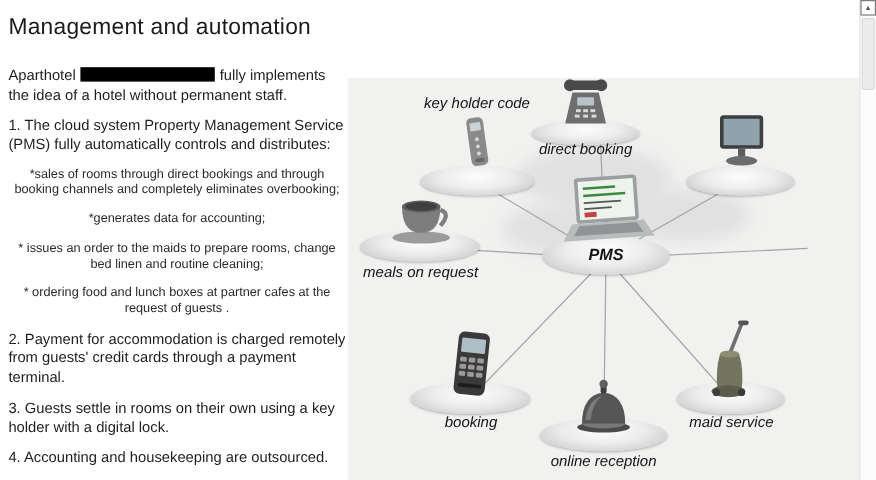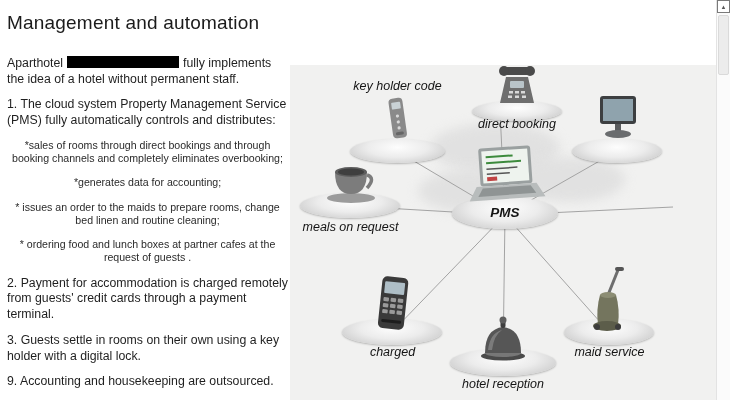--- a/index.html
+++ b/index.html
@@ -43,21 +43,21 @@
 
     <p class="para"><span>Aparthotel</span><span class="redaction"></span><span>fully implements the idea of a hotel without permanent staff.</span></p>
 
     <p class="para">1. The cloud system Property Management Service (PMS) fully automatically controls and distributes:</p>
     <p class="para small">*sales of rooms through direct bookings and through booking channels and completely eliminates overbooking;</p>
     <p class="para small">*generates data for accounting;</p>
     <p class="para small">* issues an order to the maids to prepare rooms, change bed linen and routine cleaning;</p>
     <p class="para small">* ordering food and lunch boxes at partner cafes at the request of guests .</p>
     <p class="para">2. Payment for accommodation is charged remotely from guests' credit cards through a payment terminal.</p>
     <p class="para">3. Guests settle in rooms on their own using a key holder with a digital lock.</p>
-    <p class="para">9. Accounting and housekeeping are outsourced.</p>
+    <p class="para">4. Accounting and housekeeping are outsourced.</p>
   </div>
 
   <div class="diagram">
 
     <div class="cloud" style="left:140px;top:58px;width:130px;height:50px;"></div>
     <div class="cloud" style="left:225px;top:92px;width:110px;height:45px;"></div>
     <div class="cloud" style="left:128px;top:105px;width:100px;height:42px;"></div>
 
     <svg class="links" width="427" height="335" viewBox="0 0 427 335">
       <g stroke="#a3a3a3" stroke-width="1">
@@ -82,21 +82,21 @@
             <rect x="12.5" y="7" width="9" height="7" rx="1" fill="#c9d2d6"></rect>
             <circle cx="17" cy="21" r="1.6" fill="#d8d8d8"></circle>
             <circle cx="17" cy="27" r="1.6" fill="#d8d8d8"></circle>
             <circle cx="17" cy="33" r="1.6" fill="#d8d8d8"></circle>
             <rect x="13" y="37" width="8" height="3" rx="1.5" fill="#666"></rect>
           </g>
         </svg>
       </div>
     </div>
 
-    <div class="node" style="left:177px;top:0;width:100px;height:72px;">
+    <div class="node" style="left:148px;top:0;width:100px;height:72px;">
       <div class="platform" style="left:5px;top:36px;width:90px;height:20px;"></div>
       <div class="icon" style="top:0;">
         <svg width="46" height="42" viewBox="0 0 46 42">
           <rect x="6" y="2" width="34" height="8" rx="4" fill="#4a4a4a"></rect>
           <circle cx="10" cy="6" r="5" fill="#4a4a4a"></circle>
           <circle cx="36" cy="6" r="5" fill="#4a4a4a"></circle>
           <path d="M12 12 L34 12 L40 38 L6 38 Z" fill="#6e6e6e"></path>
           <rect x="16" y="16" width="14" height="7" rx="1" fill="#b9c4c9"></rect>
           <g fill="#d9d9d9">
             <rect x="15" y="26" width="4" height="2.5"></rect>
@@ -177,36 +177,36 @@
                 <rect x="18.2" y="29" width="5.5" height="4" rx="1"></rect>
                 <rect x="25.4" y="29" width="5.5" height="4" rx="1"></rect>
               <rect x="11" y="35" width="5.5" height="4" rx="1"></rect>
                 <rect x="18.2" y="35" width="5.5" height="4" rx="1"></rect>
                 <rect x="25.4" y="35" width="5.5" height="4" rx="1"></rect>
             </g>
             <rect x="11" y="45" width="20" height="3" rx="1.5" fill="#1d1d1d"></rect>
           </g>
         </svg>
       </div>
-      <div class="label" style="top:70px;">charged</div>
+      <div class="label" style="top:70px;">booking</div>
     </div>
 
     <div class="node" style="left:158px;top:248px;width:110px;height:80px;">
       <div class="platform" style="left:2px;top:36px;width:106px;height:27px;"></div>
       <div class="icon" style="top:0;">
         <svg width="50" height="48" viewBox="0 0 50 48">
           <ellipse cx="25" cy="43" rx="22" ry="4.5" fill="#4a4a4a"></ellipse>
           <ellipse cx="25" cy="40" rx="18" ry="4" fill="#777"></ellipse>
           <path d="M7 40 Q7 16 25 14 Q43 16 43 40 Z" fill="#565656"></path>
           <path d="M10 37 Q12 20 24 17 Q16 22 14 37 Z" fill="#8b8b8b" opacity="0.7"></path>
           <rect x="22.5" y="8" width="5" height="7" rx="2" fill="#3e3e3e"></rect>
           <circle cx="25" cy="7" r="3.5" fill="#5e5e5e"></circle>
         </svg>
       </div>
-      <div class="label" style="top:64px;">hotel reception</div>
+      <div class="label" style="top:64px;">online reception</div>
     </div>
 
     <div class="node" style="left:272px;top:200px;width:95px;height:94px;">
       <div class="platform" style="left:2px;top:54px;width:90px;height:26px;"></div>
       <div class="icon" style="top:0;">
         <svg width="44" height="68" viewBox="0 0 44 68">
           <line x1="30" y1="5" x2="20" y2="30" stroke="#6e6e6e" stroke-width="3"></line>
           <rect x="27" y="2" width="9" height="4" rx="2" fill="#555"></rect>
           <path d="M12 30 h16 q4 14 2 30 h-20 q-2 -16 2 -30 Z" fill="#74755e"></path>
           <ellipse cx="20" cy="30" rx="8" ry="3" fill="#8c8d74"></ellipse>

